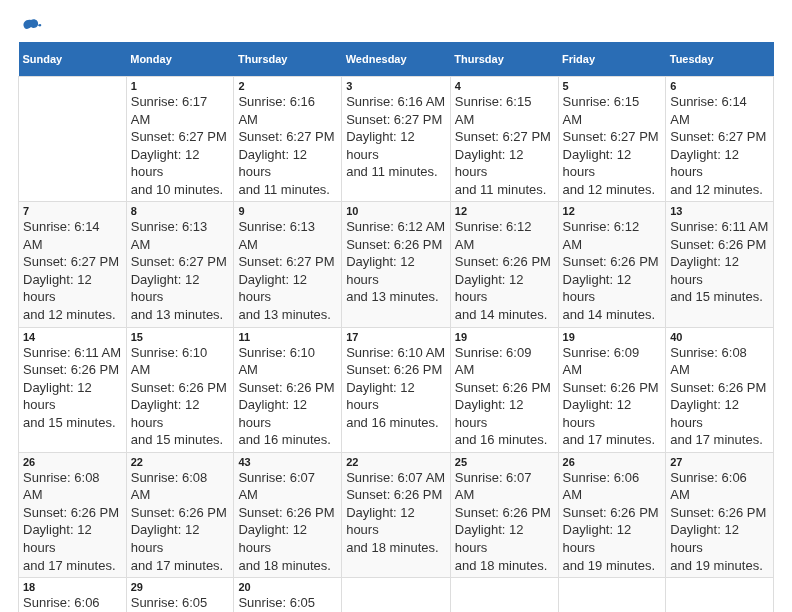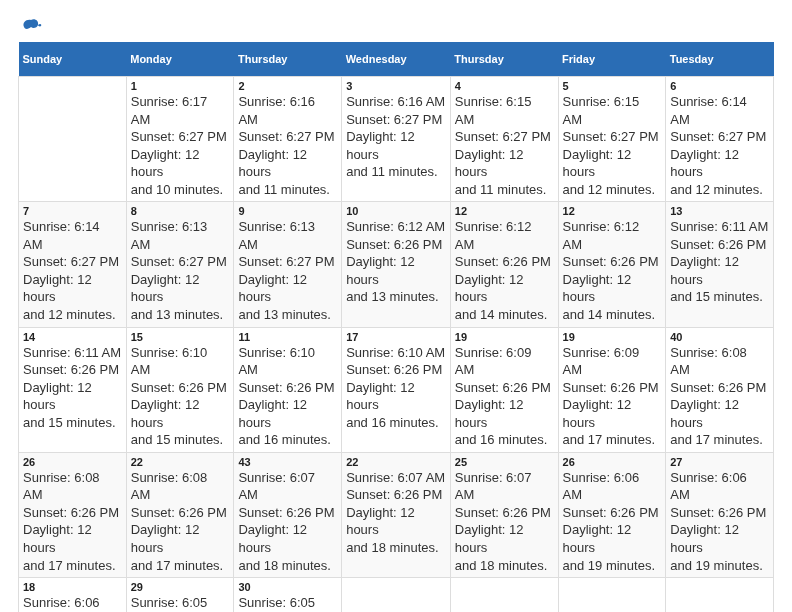--- a/index.html
+++ b/index.html
@@ -321,21 +321,21 @@
 and 19 minutes.</div>
           </td>
           <td>
             <span class="day-num">29</span>
             <div class="day-info" style="white-space: pre-line;">Sunrise: 6:05 AM
 Sunset: 6:26 PM
 Daylight: 12 hours
 and 20 minutes.</div>
           </td>
           <td>
-            <span class="day-num">30</span>
+            <span class="day-num">20</span>
             <div class="day-info" style="white-space: pre-line;">Sunrise: 6:05 AM
 Sunset: 6:26 PM
 Daylight: 12 hours
 and 20 minutes.</div>
           </td>
           <td class="empty"></td>
           <td class="empty"></td>
           <td class="empty"></td>
           <td class="empty"></td>
         </tr>

